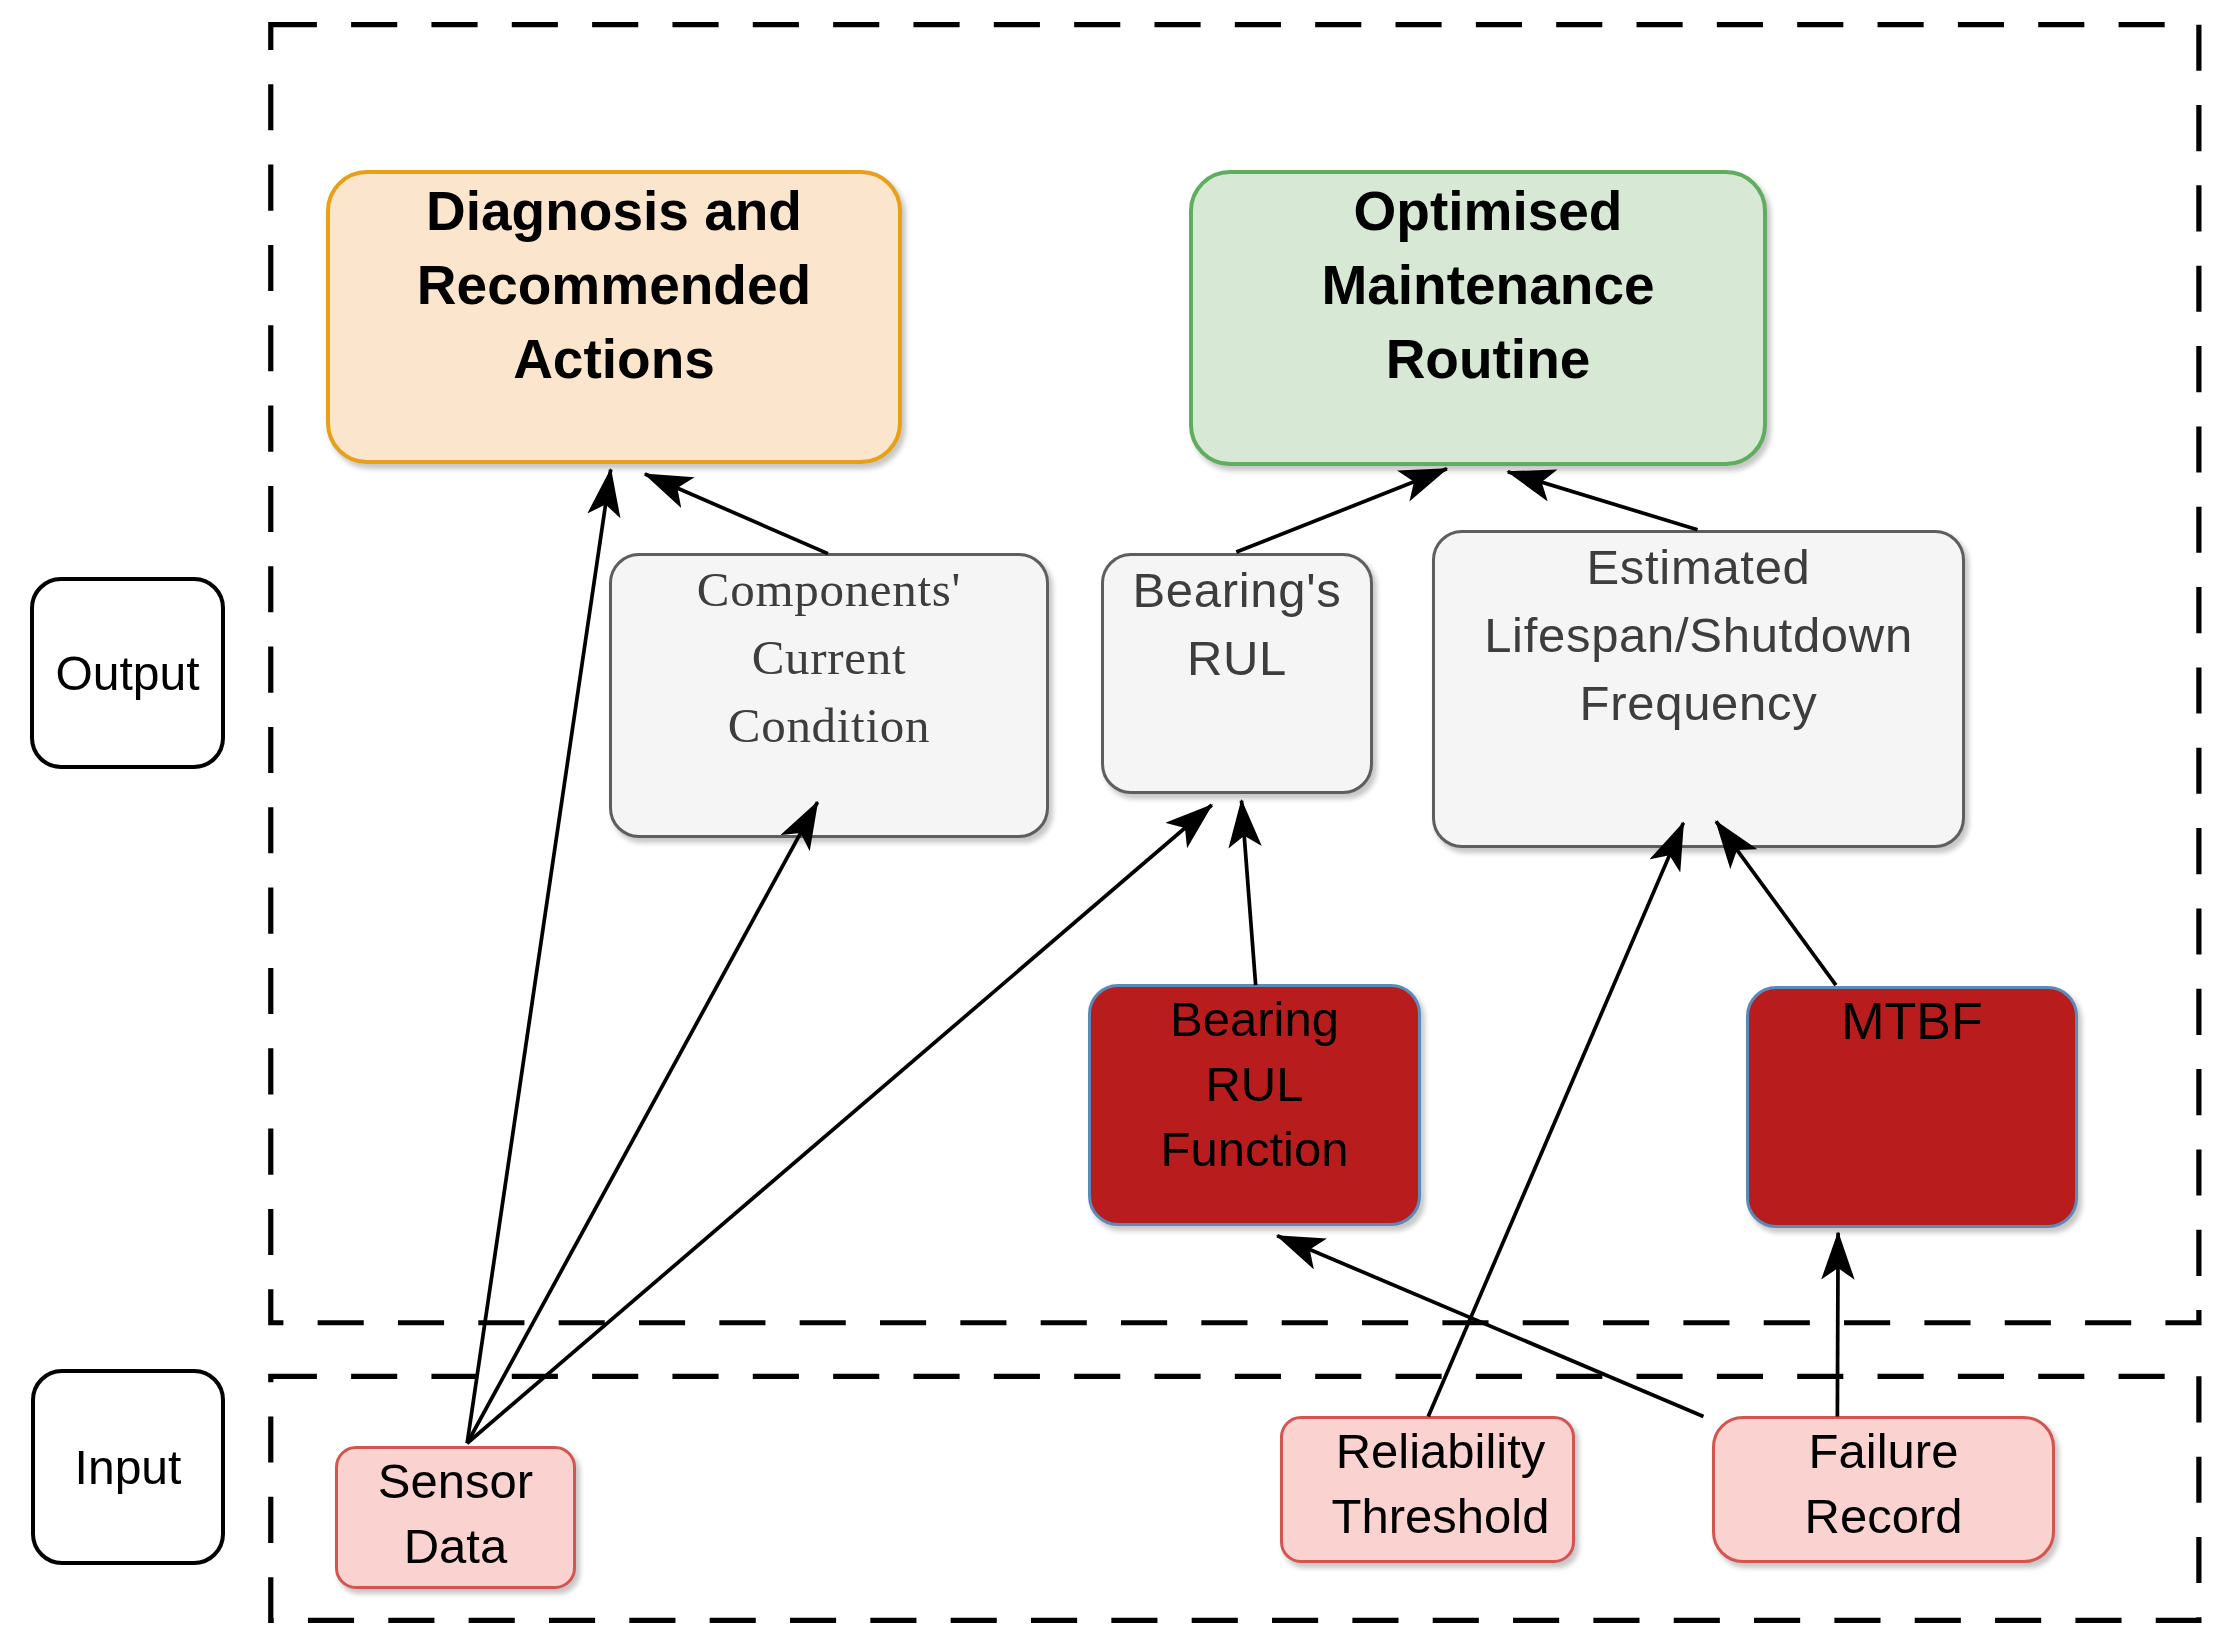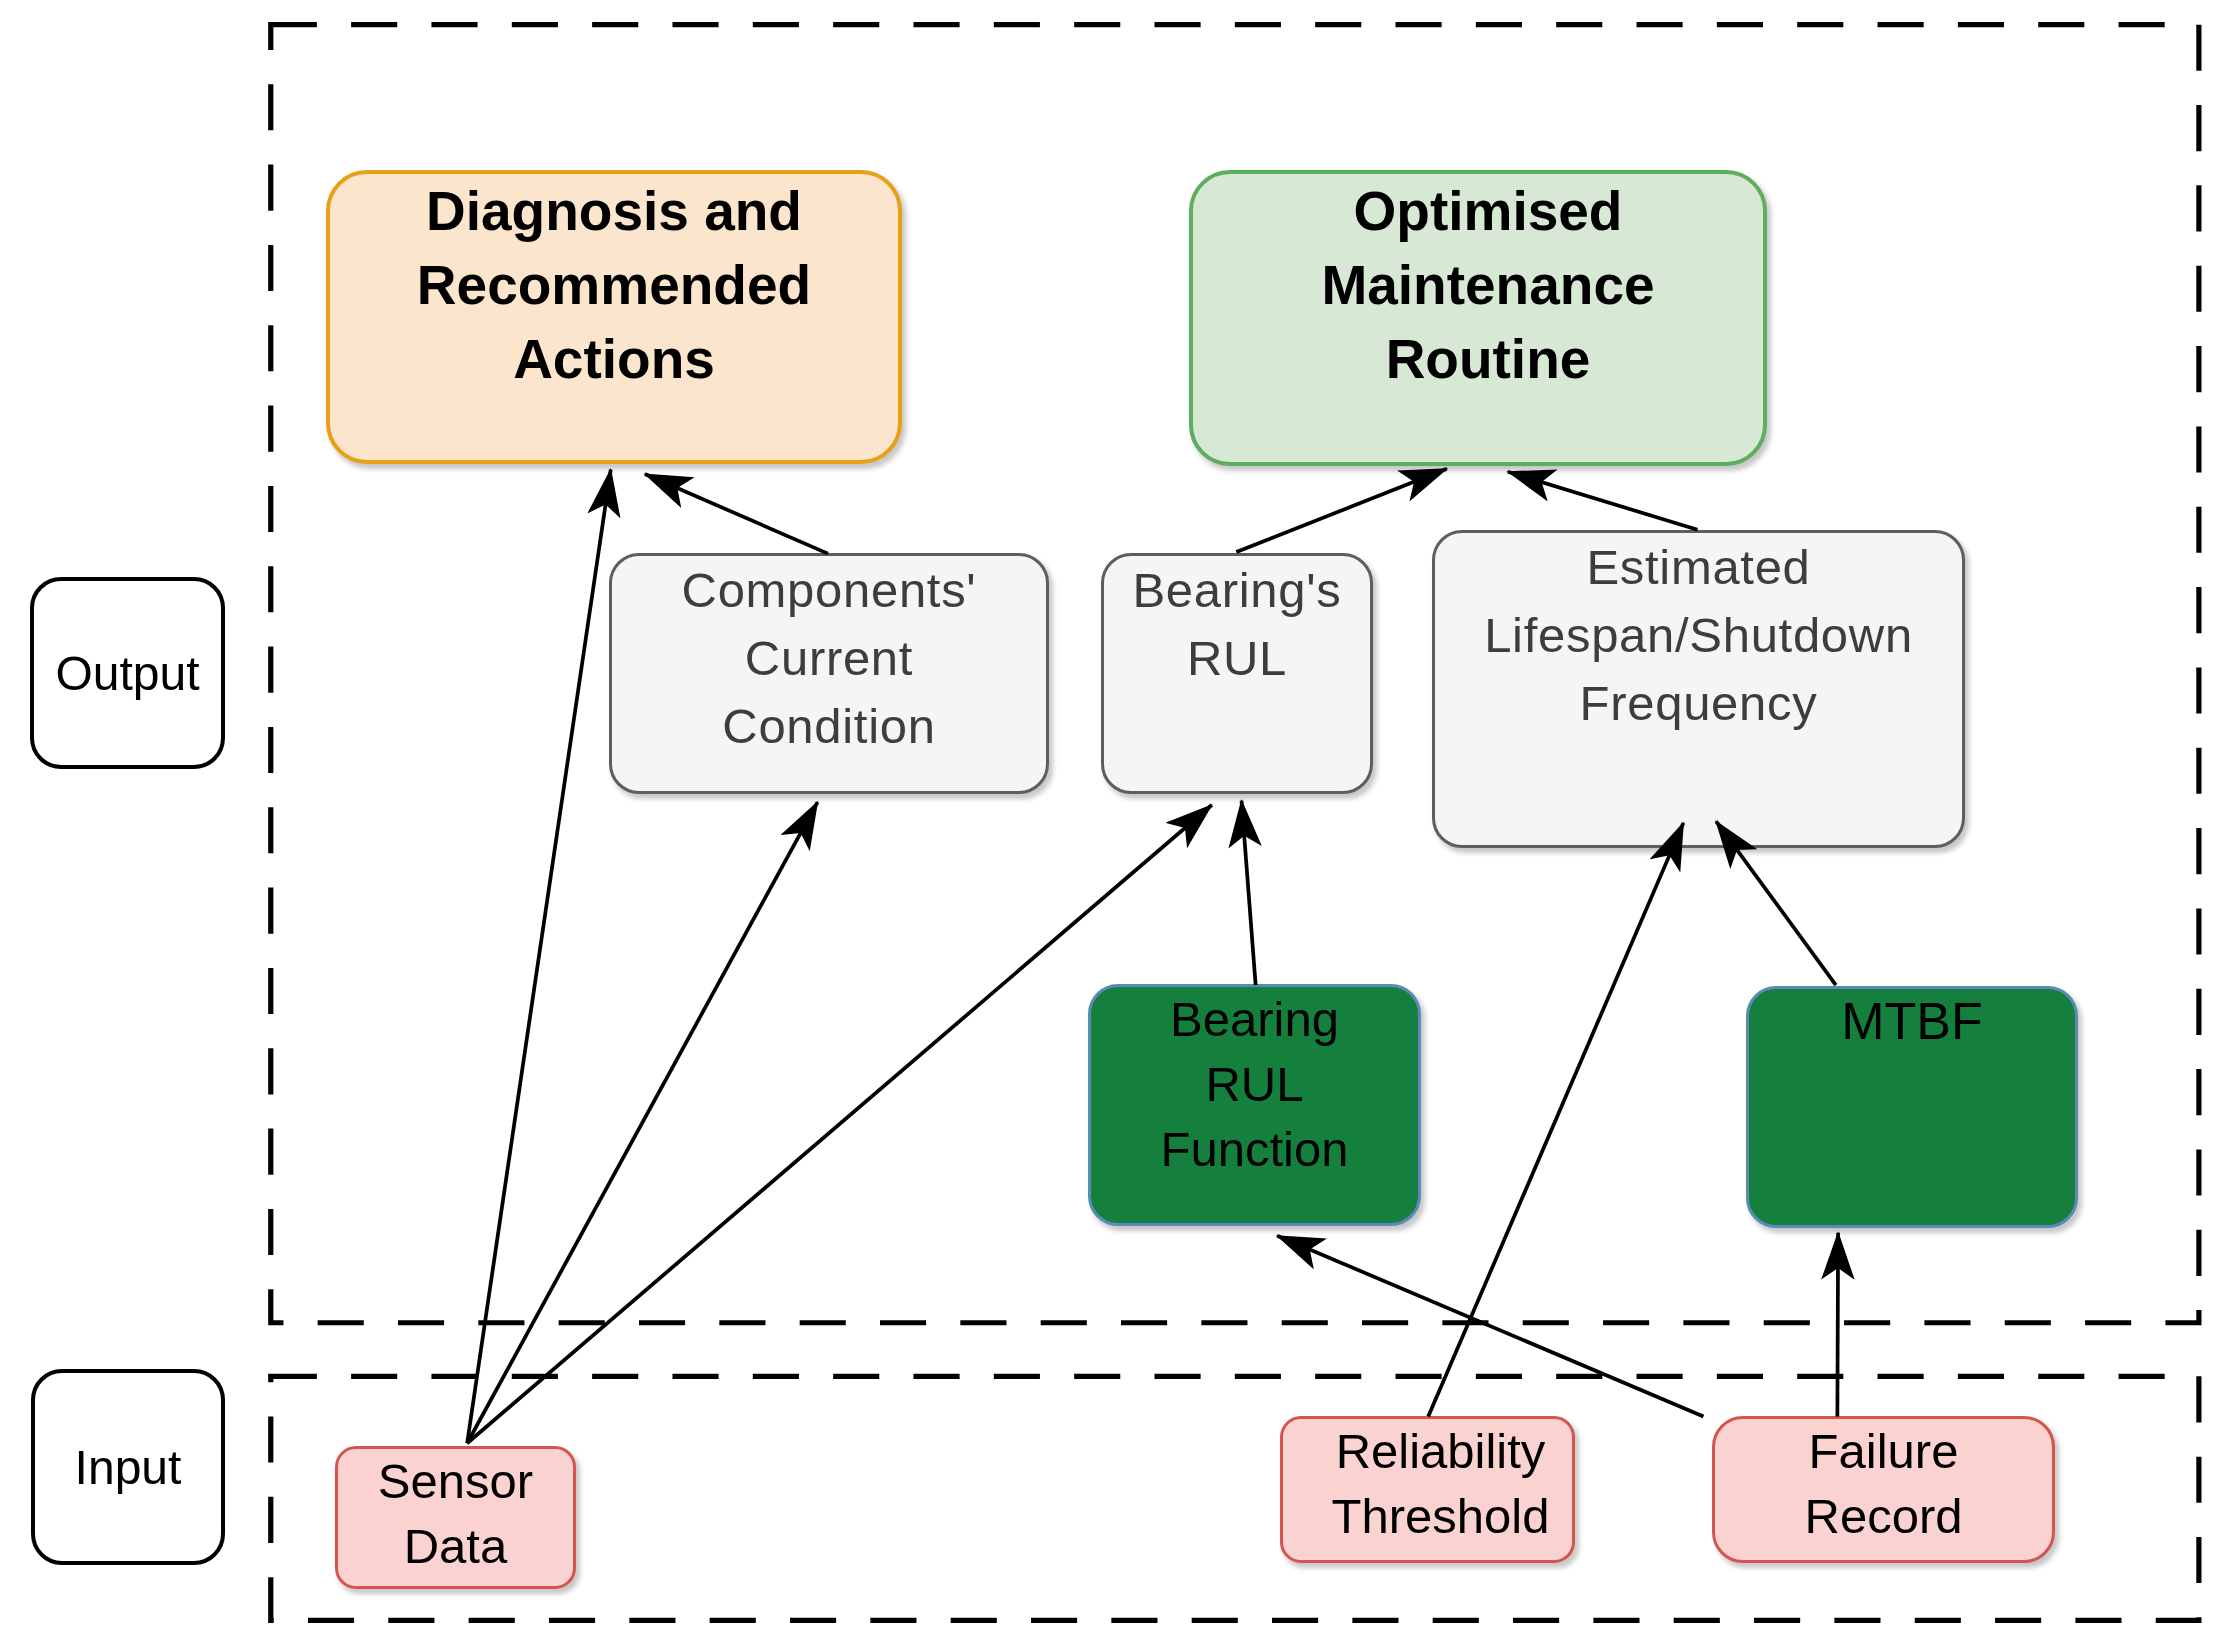--- a/index.html
+++ b/index.html
@@ -30,21 +30,21 @@
     font-size:55px;line-height:74px;
     color:#000000;
     border-width:4.5px;border-radius:41px;
   }
   .node.orange{background:#FCE5CD;border-color:#E7A017;}
   .node.green{background:#D7E9D4;border-color:#5FAD5F;padding-left:20px;}
   .node.gray{
     font-size:49px;line-height:68px;color:#3D3D3D;letter-spacing:0.7px;
   }
   .node.blue{
-    background:#15803d;border-color:#5B8AB8;border-width:3px;
+    background:#b91c1c;border-color:#5B8AB8;border-width:3px;
     font-size:49px;line-height:65px;color:#000000;
   }
   .node.blue.single{font-size:52px;}
   .node.red{
     background:#FAD2D0;border-color:#D5544F;border-width:3px;border-radius:21px;
     font-size:49px;line-height:65px;color:#000000;
   }
   .region-label{
     position:absolute;
     display:flex;align-items:center;justify-content:center;
@@ -95,21 +95,21 @@
     <span class="lbl">Diagnosis and
 Recommended
 Actions</span>
   </div>
   <div class="node big green" style="left:1189px;top:170px;width:578px;height:296px;">
     <span class="lbl">Optimised
 Maintenance
 Routine</span>
   </div>
 
-  <div class="node gray" style="left:609px;top:553px;width:440px;height:241px;">
+  <div class="node gray" style="left:609px;top:553px;width:440px;height:285px;font-family:Liberation Serif, serif;">
     <span class="lbl">Components'
 Current
 Condition</span>
   </div>
   <div class="node gray" style="left:1101px;top:553px;width:272px;height:241px;">
     <span class="lbl">Bearing's
 RUL</span>
   </div>
   <div class="node gray" style="left:1432px;top:530px;width:533px;height:318px;">
     <span class="lbl">Estimated

